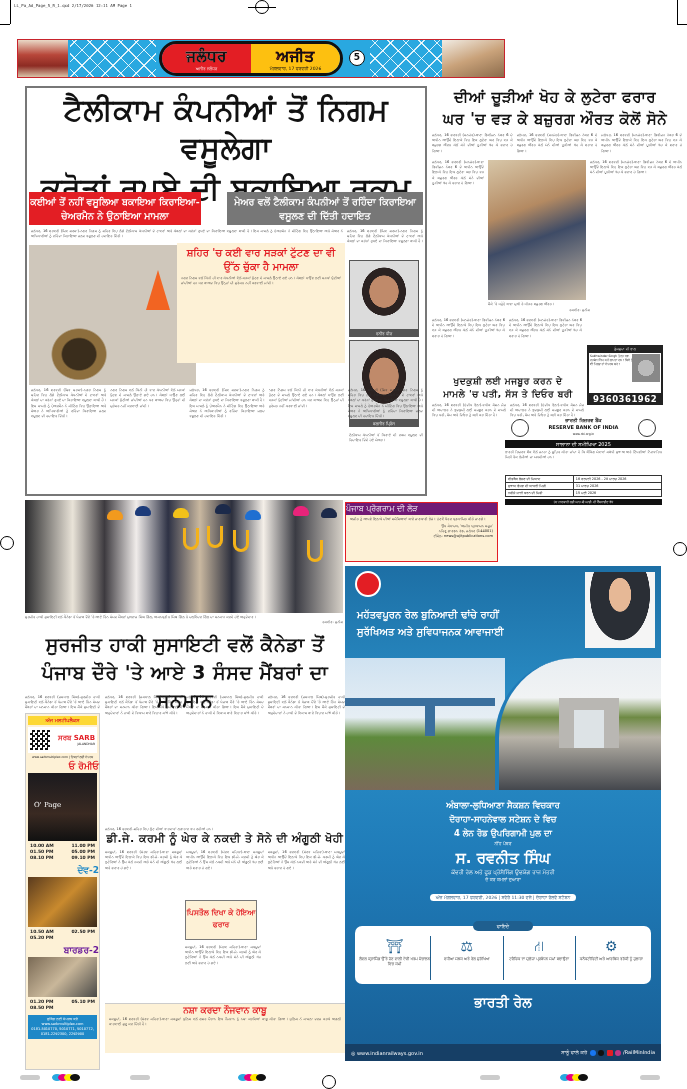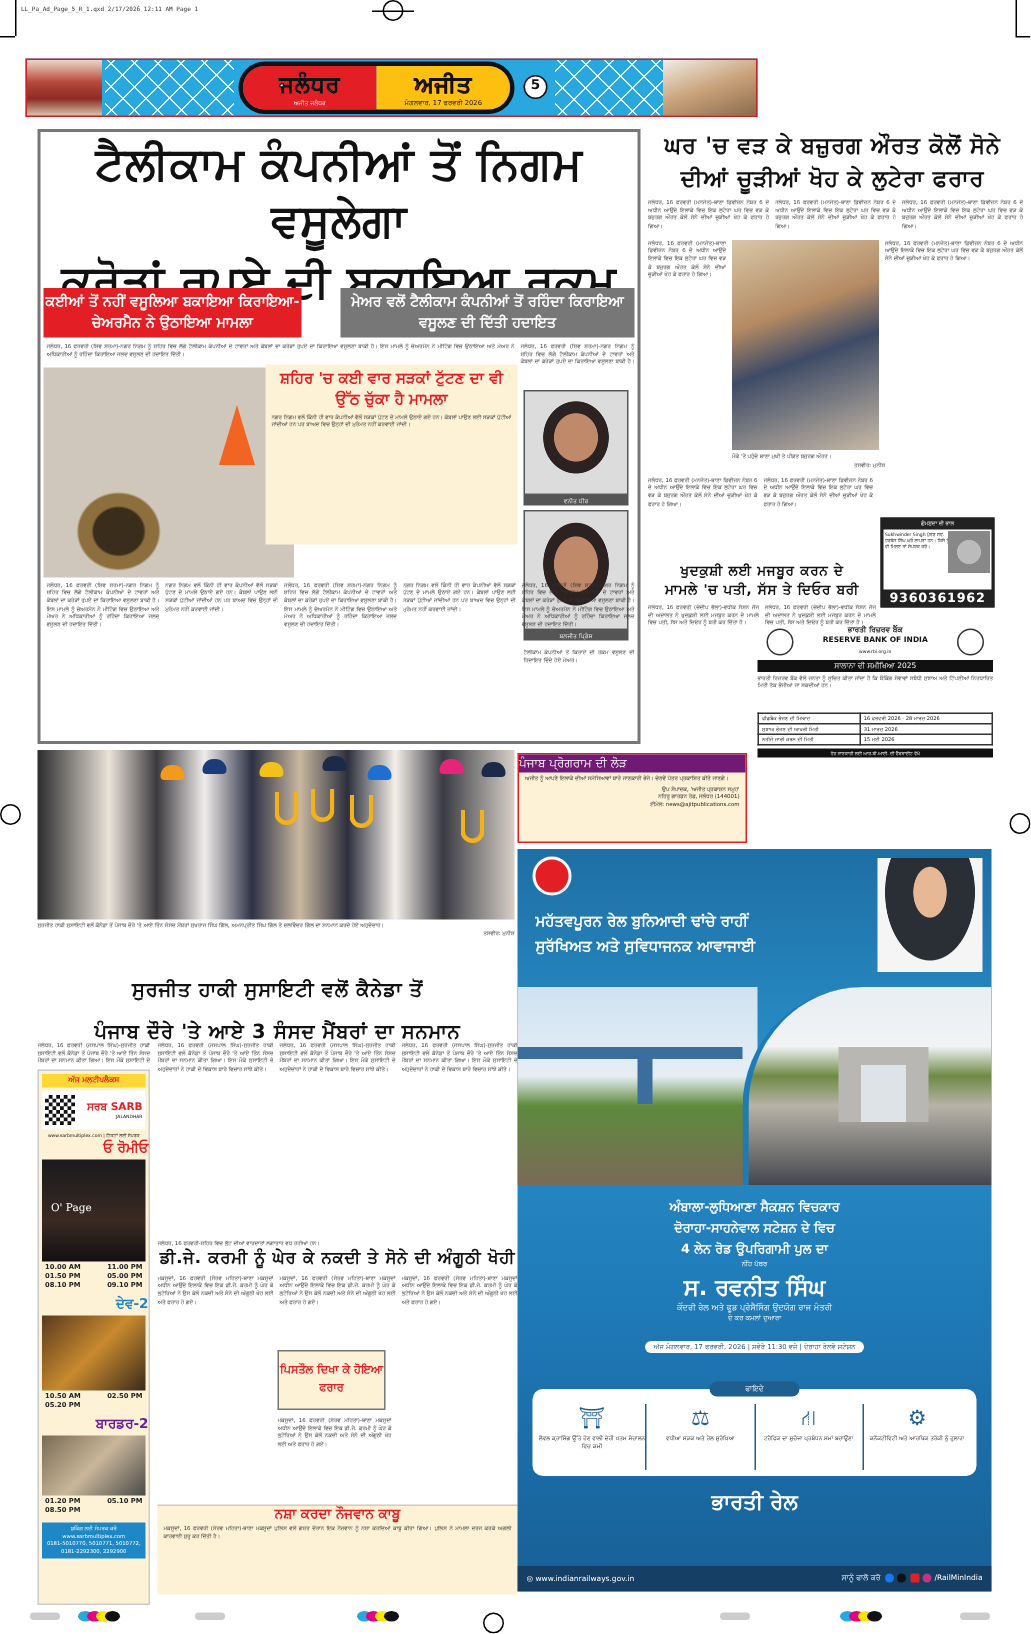--- a/index.html
+++ b/index.html
@@ -66,39 +66,39 @@
   .rbi-foot { background: #111; color: #fff; font-size: 3px; text-align: center; line-height: 6px; margin-top: 2px; }
 
   .letters { left: 345px; top: 502px; width: 153px; height: 60px; border: 1px solid #e31e24; background: #fdf1d6; }
   .letters-h { background: #701a75; color: #fff; font-size: 8px; font-weight: normal; text-align: left; line-height: 12px; }
   .letters-b { font-size: 3.6px; line-height: 5px; padding: 2px 4px; text-align: right; color: #222; }
 
   
   .group-photo { left: 25px; top: 500px; width: 318px; height: 113px; background: linear-gradient(90deg,#2c2c2e 0%,#e9e3d8 15%,#3d3a3f 25%,#f0ecea 35%,#2e3245 45%,#c9b8a0 55%,#2c2f3d 65%,#f4efe8 75%,#3a3b43 85%,#d6d0c7 100%); }
   .garland { position: absolute; width: 16px; height: 22px; border: 3px solid #f3b21a; border-top: none; border-radius: 0 0 10px 10px; }
   .turban { position: absolute; width: 16px; height: 10px; border-radius: 8px 8px 3px 3px; }
-  .hockey-h { left: 25px; top: 630px; width: 320px; font-size: 13px; line-height: 28px; margin-top: 17px; }
+  .hockey-h { left: 25px; top: 630px; width: 320px; font-size: 19px; line-height: 28px; }
 
   
   .cinema { left: 25px; top: 713px; width: 75px; height: 357px; background: #fdf1d6; border: 1px solid #ccc; }
   .cin-h { background: #fdd835; color: #e31e24; font-size: 5px; text-align: center; margin: 2px; line-height: 9px; font-weight: bold; }
   .cin-logo { height: 26px; margin: 2px; background: #fff; display: flex; justify-content: space-between; align-items: center; padding: 0 2px; }
   .qr { width: 20px; height: 20px; background: repeating-conic-gradient(#111 0 25%, #fff 0 50%) 0 0/5px 5px; }
   .sarb { color: #e31e24; font-weight: bold; font-size: 7px; line-height: 8px; text-align: right; }
   .cin-title { font-size: 9px; font-weight: bold; color: #e31e24; text-align: right; line-height: 14px; }
   .cin-title.blue { color: #1e88c7; }
   .cin-title.purple { color: #6a1b9a; }
   .poster { margin: 0 2px; height: 50px; }
   .times { display: flex; justify-content: space-between; font-size: 4.5px; line-height: 6px; padding: 2px 4px; color: #222; font-weight: bold; }
   .cin-contact { background: #1e88c7; color: #fff; margin: 2px; padding: 2px; font-size: 3.5px; line-height: 5px; text-align: center; }
 
   
   .dj-h { left: 105px; top: 832px; width: 240px; font-size: 11px; line-height: 14px; }
   .pistol { left: 185px; top: 900px; width: 72px; height: 40px; border: 1px solid #777; background: #fdf1d6; color: #e31e24; font-size: 7.5px; text-align: center; line-height: 12px; padding-top: 6px; font-weight: bold; }
-  .nasha { left: 105px; top: 1003px; width: 240px; height: 60px; background: #fdf1d6; border-top: 1px solid #ccc; }
+  .nasha { left: 105px; top: 1003px; width: 240px; height: 50px; background: #fdf1d6; border-top: 1px solid #ccc; }
   .nasha-h { font-size: 9px; font-weight: bold; color: #e31e24; text-align: center; line-height: 13px; }
 
   
   .rail-ad { left: 345px; top: 566px; width: 316px; height: 495px; background: linear-gradient(180deg,#1d6fa5 0%,#2a8fc8 30%,#1f7bb8 60%,#185f96 100%); overflow: hidden; color: #fff; }
   .ir-logo { left: 10px; top: 5px; width: 26px; height: 26px; border-radius: 50%; background: #e31e24; border: 2px solid #fff; }
   .ad-h1 { left: 12px; top: 40px; width: 220px; font-size: 10px; line-height: 17px; font-weight: bold; }
   .pm { left: 240px; top: 6px; width: 70px; height: 76px; background: radial-gradient(ellipse at 50% 30%, #e6b896 0 22%, #2a2e35 23% 60%, #f5f5f5 61% 100%); }
   .rail-photos { left: 0; top: 92px; width: 316px; height: 132px; }
   .rail-l { left: 0; top: 0; width: 160px; height: 132px; background: linear-gradient(180deg,#cfe2f1 0%,#e6eef4 45%,#5e8a3c 60%,#7a6a59 100%); }
   .bridge { position: absolute; left: 0; top: 40px; width: 150px; height: 8px; background: #3a6f9d; }
@@ -183,22 +183,22 @@
   <div class="abs cols" style="left:4px;top:300px;width:392px;height:100px;">
     <div class="bodytext">ਜਲੰਧਰ, 16 ਫਰਵਰੀ (ਸ਼ਿਵ ਸ਼ਰਮਾ)-ਨਗਰ ਨਿਗਮ ਨੂੰ ਸ਼ਹਿਰ ਵਿਚ ਲੱਗੇ ਟੈਲੀਕਾਮ ਕੰਪਨੀਆਂ ਦੇ ਟਾਵਰਾਂ ਅਤੇ ਕੇਬਲਾਂ ਦਾ ਕਰੋੜਾਂ ਰੁਪਏ ਦਾ ਕਿਰਾਇਆ ਵਸੂਲਣਾ ਬਾਕੀ ਹੈ। ਇਸ ਮਾਮਲੇ ਨੂੰ ਚੇਅਰਮੈਨ ਨੇ ਮੀਟਿੰਗ ਵਿਚ ਉਠਾਇਆ ਅਤੇ ਮੇਅਰ ਨੇ ਅਧਿਕਾਰੀਆਂ ਨੂੰ ਰਹਿੰਦਾ ਕਿਰਾਇਆ ਜਲਦ ਵਸੂਲਣ ਦੀ ਹਦਾਇਤ ਦਿੱਤੀ।</div>
     <div class="bodytext">ਨਗਰ ਨਿਗਮ ਵਲੋਂ ਕਿੰਨੀ ਹੀ ਵਾਰ ਕੰਪਨੀਆਂ ਵੱਲੋਂ ਸੜਕਾਂ ਪੁੱਟਣ ਦੇ ਮਾਮਲੇ ਉਠਾਏ ਗਏ ਹਨ। ਕੇਬਲਾਂ ਪਾਉਣ ਲਈ ਸੜਕਾਂ ਪੁੱਟੀਆਂ ਜਾਂਦੀਆਂ ਹਨ ਪਰ ਬਾਅਦ ਵਿਚ ਉਨ੍ਹਾਂ ਦੀ ਮੁਰੰਮਤ ਨਹੀਂ ਕਰਵਾਈ ਜਾਂਦੀ।</div>
     <div class="bodytext">ਜਲੰਧਰ, 16 ਫਰਵਰੀ (ਸ਼ਿਵ ਸ਼ਰਮਾ)-ਨਗਰ ਨਿਗਮ ਨੂੰ ਸ਼ਹਿਰ ਵਿਚ ਲੱਗੇ ਟੈਲੀਕਾਮ ਕੰਪਨੀਆਂ ਦੇ ਟਾਵਰਾਂ ਅਤੇ ਕੇਬਲਾਂ ਦਾ ਕਰੋੜਾਂ ਰੁਪਏ ਦਾ ਕਿਰਾਇਆ ਵਸੂਲਣਾ ਬਾਕੀ ਹੈ। ਇਸ ਮਾਮਲੇ ਨੂੰ ਚੇਅਰਮੈਨ ਨੇ ਮੀਟਿੰਗ ਵਿਚ ਉਠਾਇਆ ਅਤੇ ਮੇਅਰ ਨੇ ਅਧਿਕਾਰੀਆਂ ਨੂੰ ਰਹਿੰਦਾ ਕਿਰਾਇਆ ਜਲਦ ਵਸੂਲਣ ਦੀ ਹਦਾਇਤ ਦਿੱਤੀ।</div>
     <div class="bodytext">ਨਗਰ ਨਿਗਮ ਵਲੋਂ ਕਿੰਨੀ ਹੀ ਵਾਰ ਕੰਪਨੀਆਂ ਵੱਲੋਂ ਸੜਕਾਂ ਪੁੱਟਣ ਦੇ ਮਾਮਲੇ ਉਠਾਏ ਗਏ ਹਨ। ਕੇਬਲਾਂ ਪਾਉਣ ਲਈ ਸੜਕਾਂ ਪੁੱਟੀਆਂ ਜਾਂਦੀਆਂ ਹਨ ਪਰ ਬਾਅਦ ਵਿਚ ਉਨ੍ਹਾਂ ਦੀ ਮੁਰੰਮਤ ਨਹੀਂ ਕਰਵਾਈ ਜਾਂਦੀ।</div>
     <div class="bodytext">ਜਲੰਧਰ, 16 ਫਰਵਰੀ (ਸ਼ਿਵ ਸ਼ਰਮਾ)-ਨਗਰ ਨਿਗਮ ਨੂੰ ਸ਼ਹਿਰ ਵਿਚ ਲੱਗੇ ਟੈਲੀਕਾਮ ਕੰਪਨੀਆਂ ਦੇ ਟਾਵਰਾਂ ਅਤੇ ਕੇਬਲਾਂ ਦਾ ਕਰੋੜਾਂ ਰੁਪਏ ਦਾ ਕਿਰਾਇਆ ਵਸੂਲਣਾ ਬਾਕੀ ਹੈ। ਇਸ ਮਾਮਲੇ ਨੂੰ ਚੇਅਰਮੈਨ ਨੇ ਮੀਟਿੰਗ ਵਿਚ ਉਠਾਇਆ ਅਤੇ ਮੇਅਰ ਨੇ ਅਧਿਕਾਰੀਆਂ ਨੂੰ ਰਹਿੰਦਾ ਕਿਰਾਇਆ ਜਲਦ ਵਸੂਲਣ ਦੀ ਹਦਾਇਤ ਦਿੱਤੀ।</div>
   </div>
 </div>
 
 <div class="abs rstory">
+  <div class="headline rstory-h">ਦੀਆਂ ਚੂੜੀਆਂ ਖੋਹ ਕੇ ਲੁਟੇਰਾ ਫਰਾਰ</div>
   <div class="headline rstory-h">ਘਰ 'ਚ ਵੜ ਕੇ ਬਜ਼ੁਰਗ ਔਰਤ ਕੋਲੋਂ ਸੋਨੇ</div>
-  <div class="headline rstory-h">ਦੀਆਂ ਚੂੜੀਆਂ ਖੋਹ ਕੇ ਲੁਟੇਰਾ ਫਰਾਰ</div>
 </div>
 <div class="abs cols" style="left:432px;top:133px;width:250px;height:25px;">
   <div class="bodytext">ਜਲੰਧਰ, 16 ਫਰਵਰੀ (ਮਨਜੋਤ)-ਥਾਣਾ ਡਿਵੀਜ਼ਨ ਨੰਬਰ 6 ਦੇ ਅਧੀਨ ਆਉਂਦੇ ਇਲਾਕੇ ਵਿਚ ਇਕ ਲੁਟੇਰਾ ਘਰ ਵਿਚ ਵੜ ਕੇ ਬਜ਼ੁਰਗ ਔਰਤ ਕੋਲੋਂ ਸੋਨੇ ਦੀਆਂ ਚੂੜੀਆਂ ਖੋਹ ਕੇ ਫਰਾਰ ਹੋ ਗਿਆ।</div>
   <div class="bodytext">ਜਲੰਧਰ, 16 ਫਰਵਰੀ (ਮਨਜੋਤ)-ਥਾਣਾ ਡਿਵੀਜ਼ਨ ਨੰਬਰ 6 ਦੇ ਅਧੀਨ ਆਉਂਦੇ ਇਲਾਕੇ ਵਿਚ ਇਕ ਲੁਟੇਰਾ ਘਰ ਵਿਚ ਵੜ ਕੇ ਬਜ਼ੁਰਗ ਔਰਤ ਕੋਲੋਂ ਸੋਨੇ ਦੀਆਂ ਚੂੜੀਆਂ ਖੋਹ ਕੇ ਫਰਾਰ ਹੋ ਗਿਆ।</div>
   <div class="bodytext">ਜਲੰਧਰ, 16 ਫਰਵਰੀ (ਮਨਜੋਤ)-ਥਾਣਾ ਡਿਵੀਜ਼ਨ ਨੰਬਰ 6 ਦੇ ਅਧੀਨ ਆਉਂਦੇ ਇਲਾਕੇ ਵਿਚ ਇਕ ਲੁਟੇਰਾ ਘਰ ਵਿਚ ਵੜ ਕੇ ਬਜ਼ੁਰਗ ਔਰਤ ਕੋਲੋਂ ਸੋਨੇ ਦੀਆਂ ਚੂੜੀਆਂ ਖੋਹ ਕੇ ਫਰਾਰ ਹੋ ਗਿਆ।</div>
 </div>
 <div class="abs bodytext" style="left:432px;top:160px;width:52px;height:150px;">ਜਲੰਧਰ, 16 ਫਰਵਰੀ (ਮਨਜੋਤ)-ਥਾਣਾ ਡਿਵੀਜ਼ਨ ਨੰਬਰ 6 ਦੇ ਅਧੀਨ ਆਉਂਦੇ ਇਲਾਕੇ ਵਿਚ ਇਕ ਲੁਟੇਰਾ ਘਰ ਵਿਚ ਵੜ ਕੇ ਬਜ਼ੁਰਗ ਔਰਤ ਕੋਲੋਂ ਸੋਨੇ ਦੀਆਂ ਚੂੜੀਆਂ ਖੋਹ ਕੇ ਫਰਾਰ ਹੋ ਗਿਆ।</div>
 <div class="abs photo r-photo"></div>
 <div class="abs bodytext" style="left:590px;top:160px;width:92px;height:140px;">ਜਲੰਧਰ, 16 ਫਰਵਰੀ (ਮਨਜੋਤ)-ਥਾਣਾ ਡਿਵੀਜ਼ਨ ਨੰਬਰ 6 ਦੇ ਅਧੀਨ ਆਉਂਦੇ ਇਲਾਕੇ ਵਿਚ ਇਕ ਲੁਟੇਰਾ ਘਰ ਵਿਚ ਵੜ ਕੇ ਬਜ਼ੁਰਗ ਔਰਤ ਕੋਲੋਂ ਸੋਨੇ ਦੀਆਂ ਚੂੜੀਆਂ ਖੋਹ ਕੇ ਫਰਾਰ ਹੋ ਗਿਆ।</div>
 <div class="abs caption" style="left:488px;top:302px;width:140px;">ਮੌਕੇ 'ਤੇ ਪਹੁੰਚੇ ਥਾਣਾ ਮੁਖੀ ਤੇ ਪੀੜਤ ਬਜ਼ੁਰਗ ਔਰਤ।</div>

